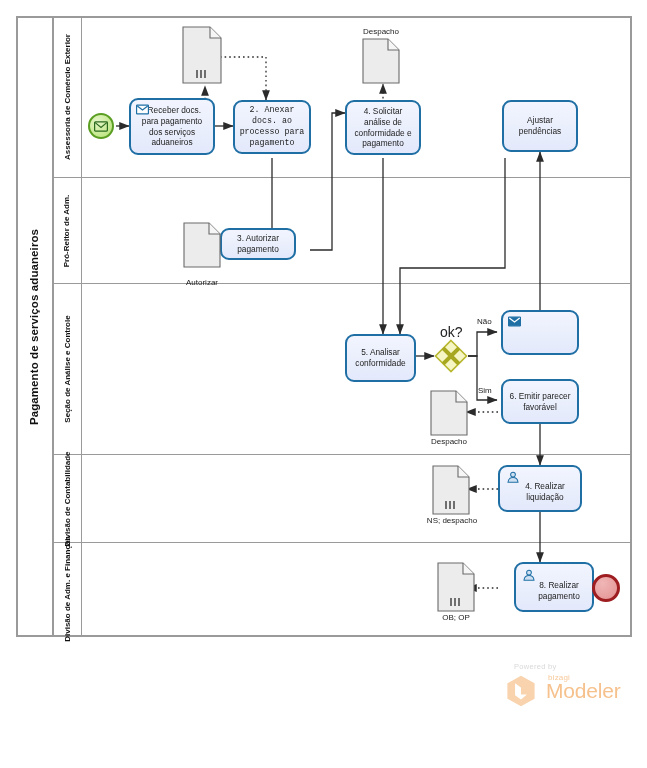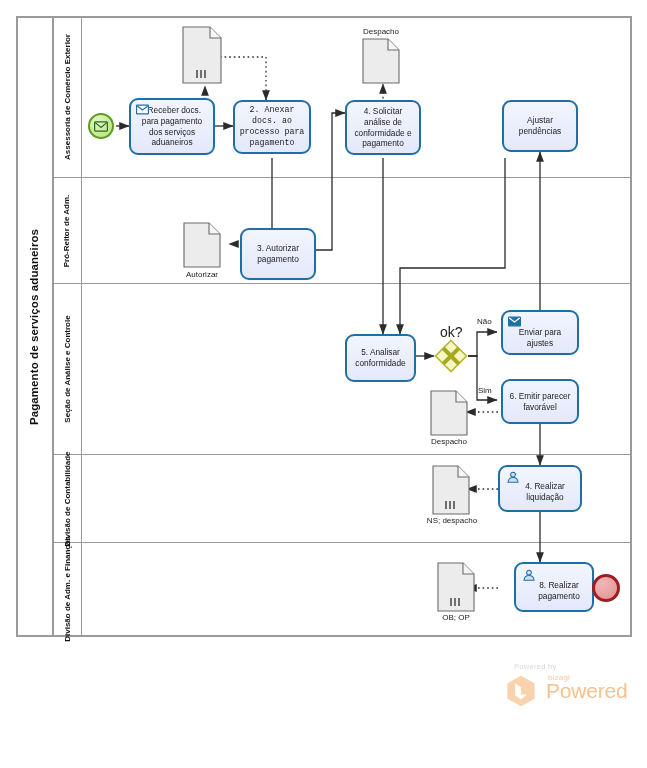--- a/index.html
+++ b/index.html
@@ -202,42 +202,41 @@
       <rect x="0.7" y="0.7" width="14.6" height="10.6" rx="0.6" fill="#fff" stroke="#1F6FA5" stroke-width="1.5"></rect>
       <path d="M1.6,1.8 L8,6.6 L14.4,1.8" fill="none" stroke="#1F6FA5" stroke-width="1.5"></path>
     </svg>
     <span class="tlabel">. Receber docs. para pagamento dos serviços aduaneiros</span>
   </div>
 
   <div class="task" style="left:233px;top:100px;width:78px;height:54px;font-family:Liberation Mono, monospace;">
     <span class="tlabel">2. Anexar docs. ao processo para pagamento</span>
   </div>
 
-  <div class="task" style="left:240px;top:228px;width:76px;height:52px;">
+  <div class="task" style="left:220px;top:228px;width:76px;height:32px;">
     <span class="tlabel">3. Autorizar pagamento</span>
   </div>
 
   <div class="task" style="left:345px;top:100px;width:76px;height:55px;">
     <span class="tlabel">4. Solicitar análise de conformidade e pagamento</span>
   </div>
 
   <div class="task" style="left:502px;top:100px;width:76px;height:52px;">
     <span class="tlabel">Ajustar pendências</span>
   </div>
 
   <div class="task" style="left:345px;top:334px;width:71px;height:48px;">
     <span class="tlabel">5. Analisar conformidade</span>
   </div>
 
   <div class="task" style="left:501px;top:310px;width:78px;height:45px;">
     <svg class="task-icon" viewBox="0 0 16 12">
       <rect x="0.7" y="0.7" width="14.6" height="10.6" rx="0.6" fill="#1F6FA5" stroke="#1F6FA5" stroke-width="1.5"></rect>
       <path d="M1.6,1.8 L8,6.6 L14.4,1.8" fill="none" stroke="#fff" stroke-width="1.5"></path>
     </svg>
-    <span class="tlabel" style="padding-top:10px;">Enviar para ajustes</span>
   </div>
 
   <div class="task" style="left:501px;top:379px;width:78px;height:45px;">
     <span class="tlabel">6. Emitir parecer favorável</span>
   </div>
 
   <div class="task" style="left:498px;top:465px;width:84px;height:47px;">
     <svg class="task-icon" viewBox="0 0 16 14" style="left:6px;top:4px;width:14px;height:12px;">
       <circle cx="8" cy="4.2" r="2.8" fill="#cfe0f2" stroke="#1F6FA5" stroke-width="1.2"></circle>
       <path d="M2.2,13 C2.6,9 5,7.6 8,7.6 C11,7.6 13.4,9 13.8,13 Z" fill="#cfe0f2" stroke="#1F6FA5" stroke-width="1.2"></path>
@@ -283,21 +282,21 @@
     </svg>
   </div>
   <div class="dataobj-cap" style="left:347px;top:27px;width:68px;">Despacho</div>
 
   <div class="dataobj" style="left:183px;top:222px;">
     <svg width="38" height="46" viewBox="0 0 38 46">
       <path d="M1,1 H26 L37,12 V45 H1 Z" fill="#ececec" stroke="#6a6a6a" stroke-width="1.1"></path>
       <path d="M26,1 V12 H37" fill="#f6f6f6" stroke="#6a6a6a" stroke-width="1.1"></path>
     </svg>
   </div>
-  <div class="dataobj-cap" style="left:168px;top:270px;width:68px;">Autorizar</div>
+  <div class="dataobj-cap" style="left:168px;top:278px;width:68px;">Autorizar</div>
 
   <div class="dataobj" style="left:430px;top:390px;">
     <svg width="38" height="46" viewBox="0 0 38 46">
       <path d="M1,1 H26 L37,12 V45 H1 Z" fill="#ececec" stroke="#6a6a6a" stroke-width="1.1"></path>
       <path d="M26,1 V12 H37" fill="#f6f6f6" stroke="#6a6a6a" stroke-width="1.1"></path>
     </svg>
   </div>
   <div class="dataobj-cap" style="left:415px;top:437px;width:68px;">Despacho</div>
 
   <div class="dataobj" style="left:432px;top:465px;">
@@ -328,16 +327,16 @@
 
   <div class="end-ev" style="left:592px;top:574px;"></div>
 
   <div class="brand">
     <div class="brand-powered">Powered by</div>
     <svg class="brand-mark" viewBox="0 0 40 40">
       <path d="M20,2 L36,11 L36,29 L20,38 L4,29 L4,11 Z" fill="#f8d3ad"></path>
       <path d="M13,11 L13,25 L20,30 L27,24 L20,24 L20,16 Z" fill="#ffffff"></path>
     </svg>
     <div class="brand-bizagi">bizagi</div>
-    <div class="brand-modeler">Powered</div>
+    <div class="brand-modeler">Modeler</div>
   </div>
 
 </div>
 
 </body></html>

